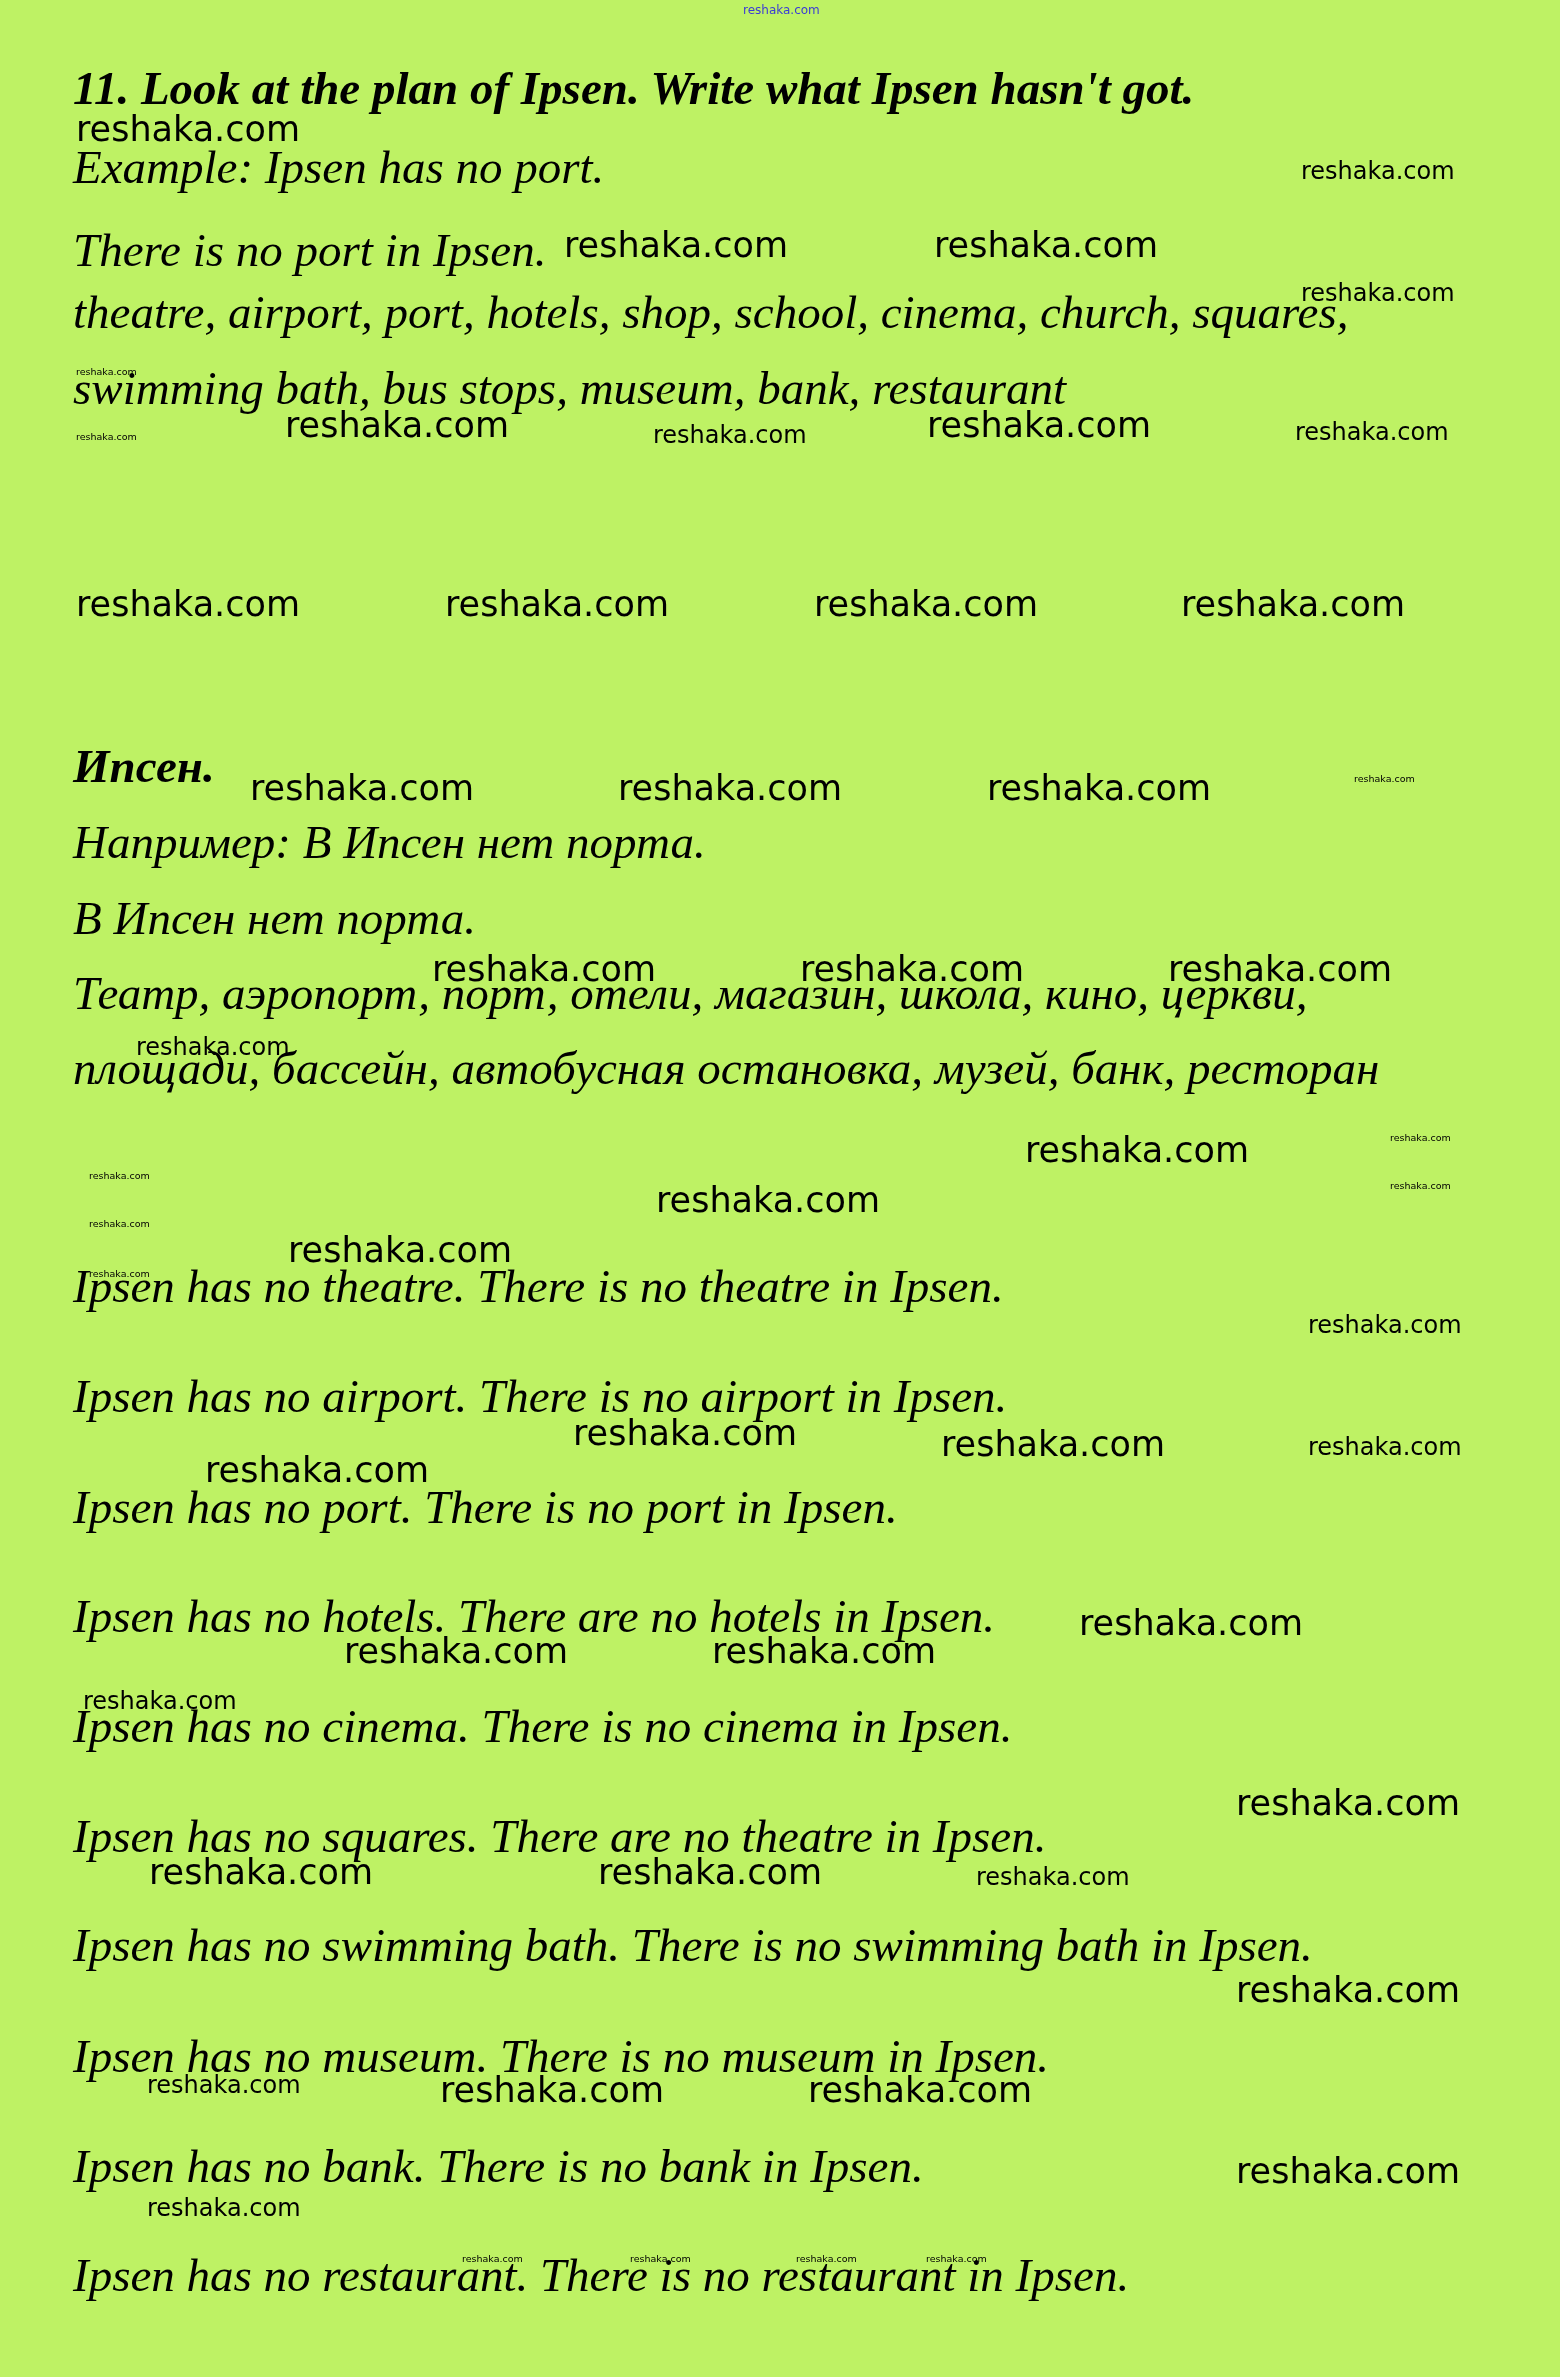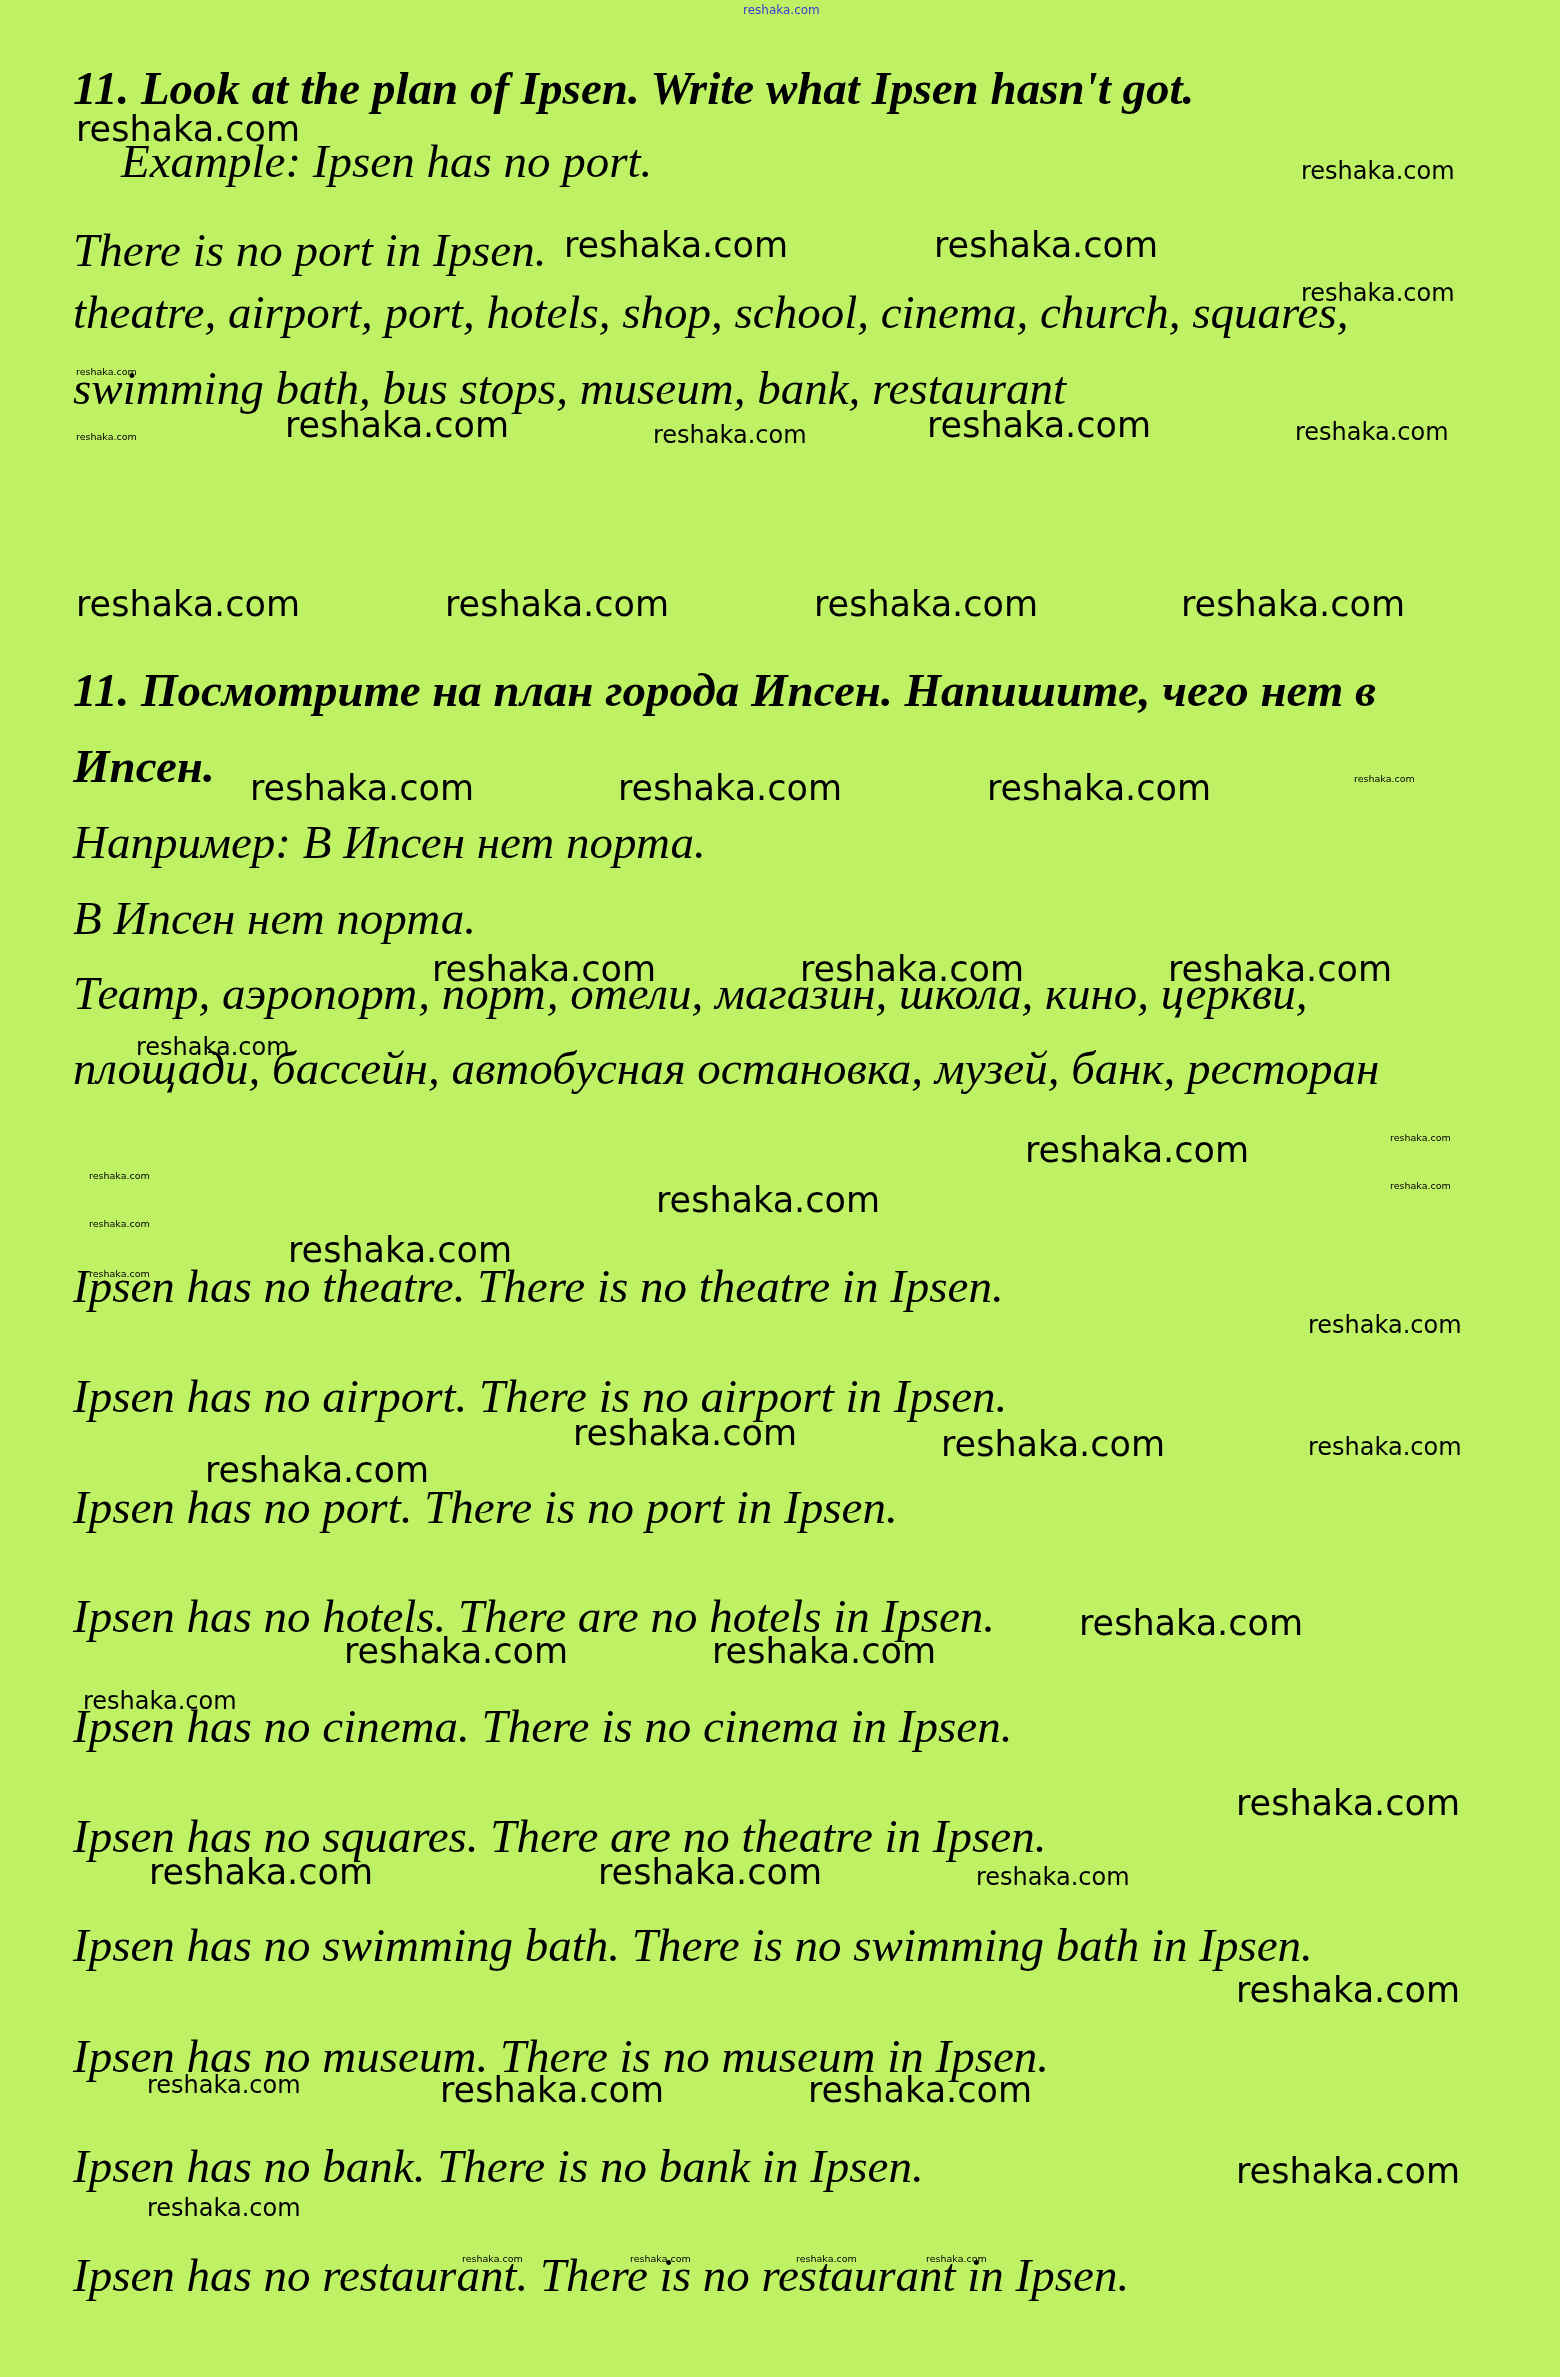--- a/index.html
+++ b/index.html
@@ -16,26 +16,25 @@
     .wm-top { font-size: 12px; color: #3b3bd6; }
   </style>
 </head>
 <body>
 
 <div class="page">
 
   <span class="wm wm-top" style="left:743px; top:3.5px;">reshaka.com</span>
 
   <div class="t h" style="top:65px;">11. Look at the plan of Ipsen. Write what Ipsen hasn't got.</div>
-  <div class="t" style="top:138px;margin-left:48px;">Example: Ipsen has no port.</div>
+  <div class="t" style="top:144px;">Example: Ipsen has no port.</div>
   <div class="t" style="top:227px;text-align:right;">There is no port in Ipsen.</div>
   <div class="t" style="top:289px;">theatre, airport, port, hotels, shop, school, cinema, church, squares,</div>
   <div class="t" style="top:365px;">swimming bath, bus stops, museum, bank, restaurant</div>
 
-  <div class="t h" style="top:667px;">11. Посмотрите на план города Ипсен. Напишите, чего нет в</div>
   <div class="t h" style="top:743px;">Ипсен.</div>
   <div class="t" style="top:895px;">В Ипсен нет порта.</div>
   <div class="t" style="top:819px;">Например: В Ипсен нет порта.</div>
   <div class="t" style="top:970px;">Театр, аэропорт, порт, отели, магазин, школа, кино, церкви,</div>
   <div class="t" style="top:1045px;">площади, бассейн, автобусная остановка, музей, банк, ресторан</div>
 
   <div class="t" style="top:1263px;">Ipsen has no theatre. There is no theatre in Ipsen.</div>
   <div class="t" style="top:1373px;">Ipsen has no airport. There is no airport in Ipsen.</div>
   <div class="t" style="top:1484px;">Ipsen has no port. There is no port in Ipsen.</div>
   <div class="t" style="top:1593px;">Ipsen has no hotels. There are no hotels in Ipsen.</div>

